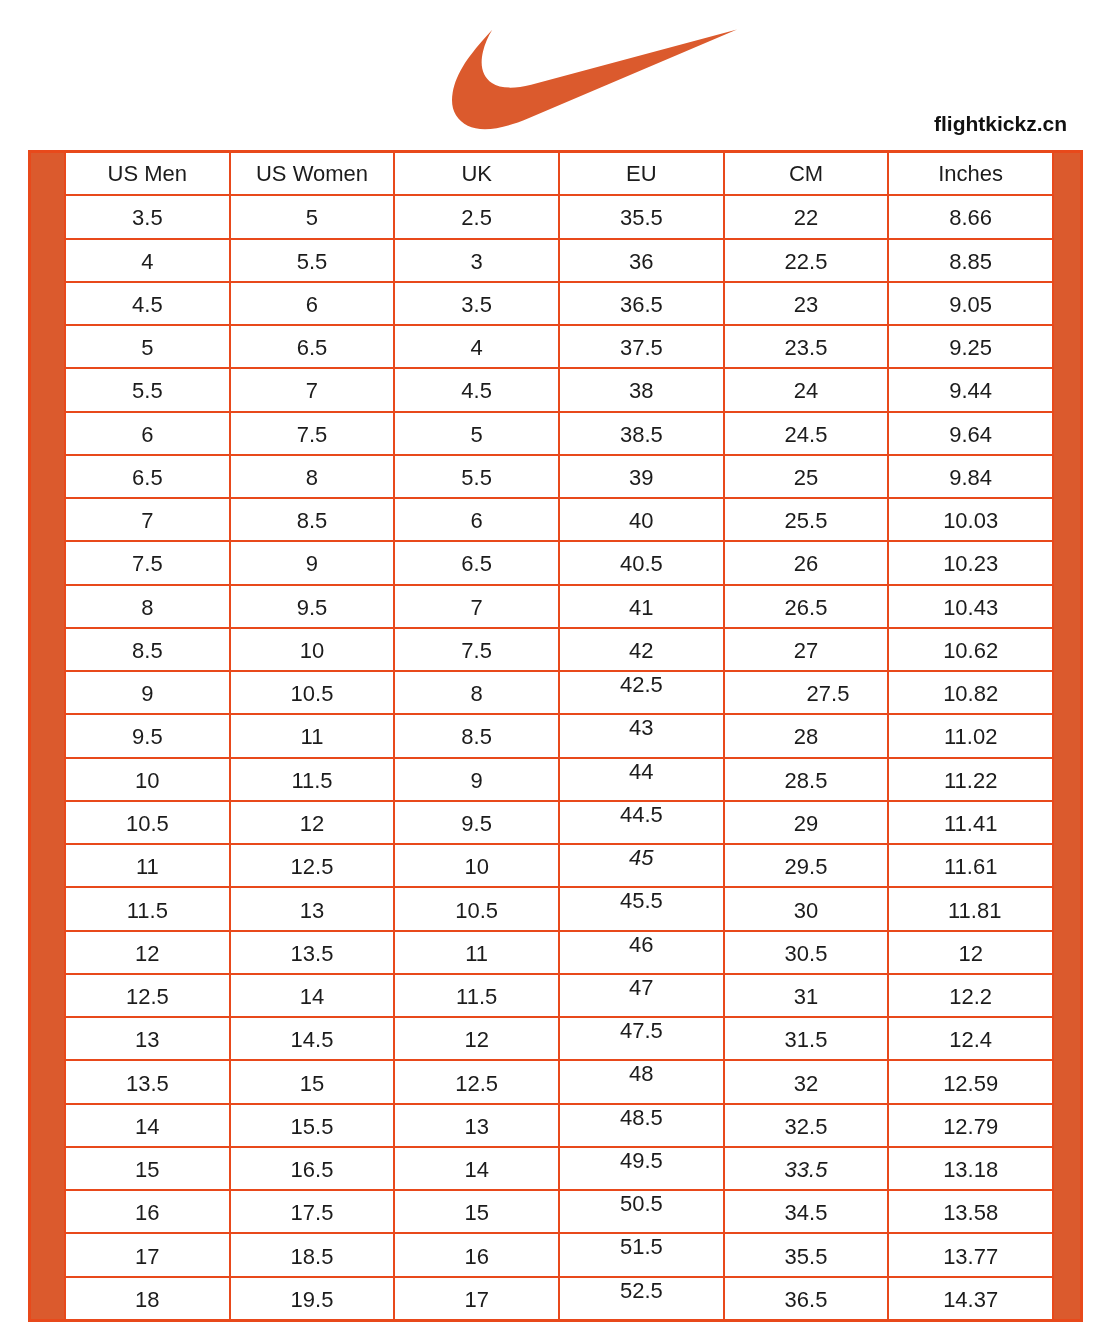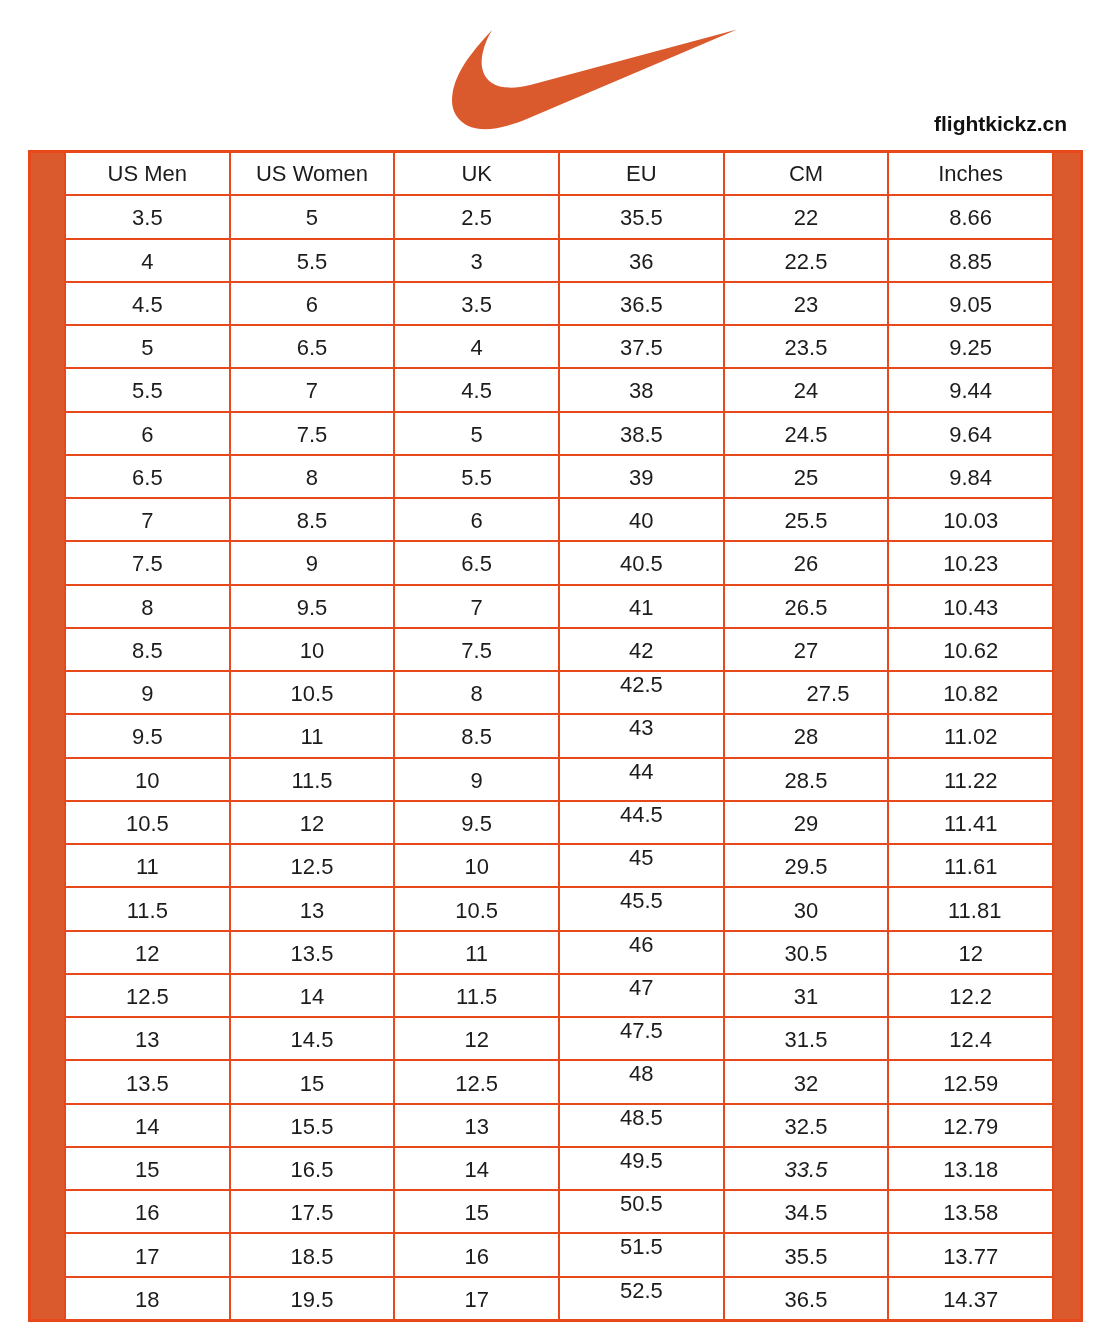--- a/index.html
+++ b/index.html
@@ -90,21 +90,21 @@
       <div class="t-row"><div class="cell" style="grid-area: 7 / 2;">6</div><div class="cell" style="grid-area: 7 / 3;">7.5</div><div class="cell" style="grid-area: 7 / 4;">5</div><div class="cell" style="grid-area: 7 / 5;">38.5</div><div class="cell" style="grid-area: 7 / 6;">24.5</div><div class="cell" style="grid-area: 7 / 7;">9.64</div></div>
       <div class="t-row"><div class="cell" style="grid-area: 8 / 2;">6.5</div><div class="cell" style="grid-area: 8 / 3;">8</div><div class="cell" style="grid-area: 8 / 4;">5.5</div><div class="cell" style="grid-area: 8 / 5;">39</div><div class="cell" style="grid-area: 8 / 6;">25</div><div class="cell" style="grid-area: 8 / 7;">9.84</div></div>
       <div class="t-row"><div class="cell" style="grid-area: 9 / 2;">7</div><div class="cell" style="grid-area: 9 / 3;">8.5</div><div class="cell" style="grid-area: 9 / 4;">6</div><div class="cell" style="grid-area: 9 / 5;">40</div><div class="cell" style="grid-area: 9 / 6;">25.5</div><div class="cell" style="grid-area: 9 / 7;">10.03</div></div>
       <div class="t-row"><div class="cell" style="grid-area: 10 / 2;">7.5</div><div class="cell" style="grid-area: 10 / 3;">9</div><div class="cell" style="grid-area: 10 / 4;">6.5</div><div class="cell" style="grid-area: 10 / 5;">40.5</div><div class="cell" style="grid-area: 10 / 6;">26</div><div class="cell" style="grid-area: 10 / 7;">10.23</div></div>
       <div class="t-row"><div class="cell" style="grid-area: 11 / 2;">8</div><div class="cell" style="grid-area: 11 / 3;">9.5</div><div class="cell" style="grid-area: 11 / 4;">7</div><div class="cell" style="grid-area: 11 / 5;">41</div><div class="cell" style="grid-area: 11 / 6;">26.5</div><div class="cell" style="grid-area: 11 / 7;">10.43</div></div>
       <div class="t-row"><div class="cell" style="grid-area: 12 / 2;">8.5</div><div class="cell" style="grid-area: 12 / 3;">10</div><div class="cell" style="grid-area: 12 / 4;">7.5</div><div class="cell" style="grid-area: 12 / 5;">42</div><div class="cell" style="grid-area: 12 / 6;">27</div><div class="cell" style="grid-area: 12 / 7;">10.62</div></div>
       <div class="t-row"><div class="cell" style="grid-area: 13 / 2;">9</div><div class="cell" style="grid-area: 13 / 3;">10.5</div><div class="cell" style="grid-area: 13 / 4;">8</div><div class="cell raised" style="grid-area: 13 / 5;">42.5</div><div class="cell" style="grid-area: 13 / 6; padding-left: 44px;">27.5</div><div class="cell" style="grid-area: 13 / 7;">10.82</div></div>
       <div class="t-row"><div class="cell" style="grid-area: 14 / 2;">9.5</div><div class="cell" style="grid-area: 14 / 3;">11</div><div class="cell" style="grid-area: 14 / 4;">8.5</div><div class="cell raised" style="grid-area: 14 / 5;">43</div><div class="cell" style="grid-area: 14 / 6;">28</div><div class="cell" style="grid-area: 14 / 7;">11.02</div></div>
       <div class="t-row"><div class="cell" style="grid-area: 15 / 2;">10</div><div class="cell" style="grid-area: 15 / 3;">11.5</div><div class="cell" style="grid-area: 15 / 4;">9</div><div class="cell raised" style="grid-area: 15 / 5;">44</div><div class="cell" style="grid-area: 15 / 6;">28.5</div><div class="cell" style="grid-area: 15 / 7;">11.22</div></div>
       <div class="t-row"><div class="cell" style="grid-area: 16 / 2;">10.5</div><div class="cell" style="grid-area: 16 / 3;">12</div><div class="cell" style="grid-area: 16 / 4;">9.5</div><div class="cell raised" style="grid-area: 16 / 5;">44.5</div><div class="cell" style="grid-area: 16 / 6;">29</div><div class="cell" style="grid-area: 16 / 7;">11.41</div></div>
-      <div class="t-row"><div class="cell" style="grid-area: 17 / 2;">11</div><div class="cell" style="grid-area: 17 / 3;">12.5</div><div class="cell" style="grid-area: 17 / 4;">10</div><div class="cell raised" style="grid-area: 17 / 5;">45</div><div class="cell" style="grid-area: 17 / 6;">29.5</div><div class="cell" style="grid-area: 17 / 7;">11.61</div></div>
+      <div class="t-row"><div class="cell" style="grid-area: 17 / 2;">11</div><div class="cell" style="grid-area: 17 / 3;">12.5</div><div class="cell" style="grid-area: 17 / 4;">10</div><div class="cell raised" style="grid-area: 17 / 5; font-style: italic;">45</div><div class="cell" style="grid-area: 17 / 6;">29.5</div><div class="cell" style="grid-area: 17 / 7;">11.61</div></div>
       <div class="t-row"><div class="cell" style="grid-area: 18 / 2;">11.5</div><div class="cell" style="grid-area: 18 / 3;">13</div><div class="cell" style="grid-area: 18 / 4;">10.5</div><div class="cell raised" style="grid-area: 18 / 5;">45.5</div><div class="cell" style="grid-area: 18 / 6;">30</div><div class="cell" style="grid-area: 18 / 7; padding-left: 8px;">11.81</div></div>
       <div class="t-row"><div class="cell" style="grid-area: 19 / 2;">12</div><div class="cell" style="grid-area: 19 / 3;">13.5</div><div class="cell" style="grid-area: 19 / 4;">11</div><div class="cell raised" style="grid-area: 19 / 5;">46</div><div class="cell" style="grid-area: 19 / 6;">30.5</div><div class="cell" style="grid-area: 19 / 7;">12</div></div>
       <div class="t-row"><div class="cell" style="grid-area: 20 / 2;">12.5</div><div class="cell" style="grid-area: 20 / 3;">14</div><div class="cell" style="grid-area: 20 / 4;">11.5</div><div class="cell raised" style="grid-area: 20 / 5;">47</div><div class="cell" style="grid-area: 20 / 6;">31</div><div class="cell" style="grid-area: 20 / 7;">12.2</div></div>
       <div class="t-row"><div class="cell" style="grid-area: 21 / 2;">13</div><div class="cell" style="grid-area: 21 / 3;">14.5</div><div class="cell" style="grid-area: 21 / 4;">12</div><div class="cell raised" style="grid-area: 21 / 5;">47.5</div><div class="cell" style="grid-area: 21 / 6;">31.5</div><div class="cell" style="grid-area: 21 / 7;">12.4</div></div>
       <div class="t-row"><div class="cell" style="grid-area: 22 / 2;">13.5</div><div class="cell" style="grid-area: 22 / 3;">15</div><div class="cell" style="grid-area: 22 / 4;">12.5</div><div class="cell raised" style="grid-area: 22 / 5;">48</div><div class="cell" style="grid-area: 22 / 6;">32</div><div class="cell" style="grid-area: 22 / 7;">12.59</div></div>
       <div class="t-row"><div class="cell" style="grid-area: 23 / 2;">14</div><div class="cell" style="grid-area: 23 / 3;">15.5</div><div class="cell" style="grid-area: 23 / 4;">13</div><div class="cell raised" style="grid-area: 23 / 5;">48.5</div><div class="cell" style="grid-area: 23 / 6;">32.5</div><div class="cell" style="grid-area: 23 / 7;">12.79</div></div>
       <div class="t-row"><div class="cell" style="grid-area: 24 / 2;">15</div><div class="cell" style="grid-area: 24 / 3;">16.5</div><div class="cell" style="grid-area: 24 / 4;">14</div><div class="cell raised" style="grid-area: 24 / 5;">49.5</div><div class="cell" style="grid-area: 24 / 6; font-style: italic;">33.5</div><div class="cell" style="grid-area: 24 / 7;">13.18</div></div>
       <div class="t-row"><div class="cell" style="grid-area: 25 / 2;">16</div><div class="cell" style="grid-area: 25 / 3;">17.5</div><div class="cell" style="grid-area: 25 / 4;">15</div><div class="cell raised" style="grid-area: 25 / 5;">50.5</div><div class="cell" style="grid-area: 25 / 6;">34.5</div><div class="cell" style="grid-area: 25 / 7;">13.58</div></div>
       <div class="t-row"><div class="cell" style="grid-area: 26 / 2;">17</div><div class="cell" style="grid-area: 26 / 3;">18.5</div><div class="cell" style="grid-area: 26 / 4;">16</div><div class="cell raised" style="grid-area: 26 / 5; text-align: right;">51.5</div><div class="cell" style="grid-area: 26 / 6;">35.5</div><div class="cell" style="grid-area: 26 / 7;">13.77</div></div>
       <div class="t-row"><div class="cell" style="grid-area: 27 / 2;">18</div><div class="cell" style="grid-area: 27 / 3;">19.5</div><div class="cell" style="grid-area: 27 / 4;">17</div><div class="cell raised" style="grid-area: 27 / 5;">52.5</div><div class="cell" style="grid-area: 27 / 6;">36.5</div><div class="cell" style="grid-area: 27 / 7;">14.37</div></div>

